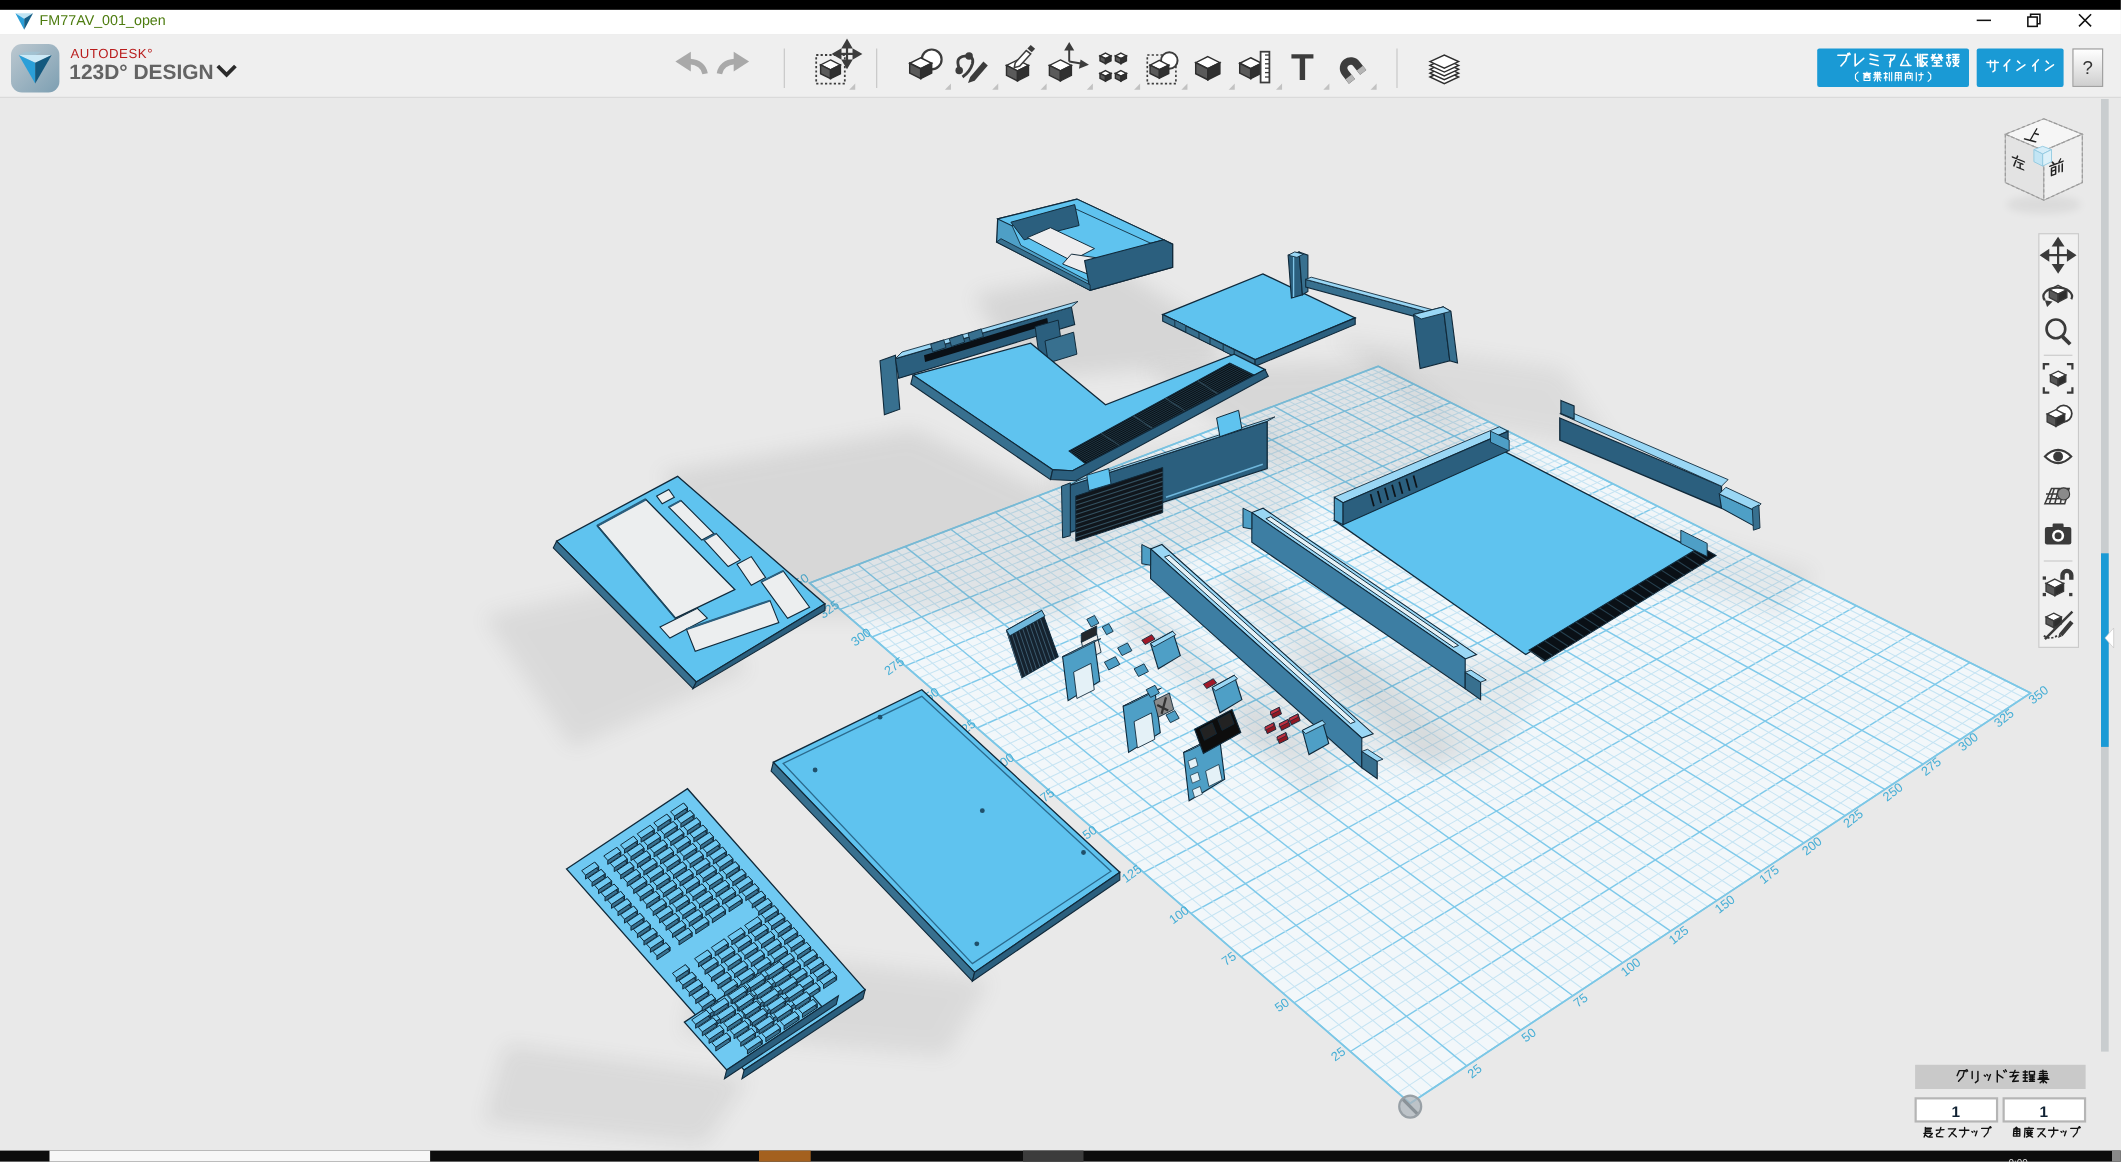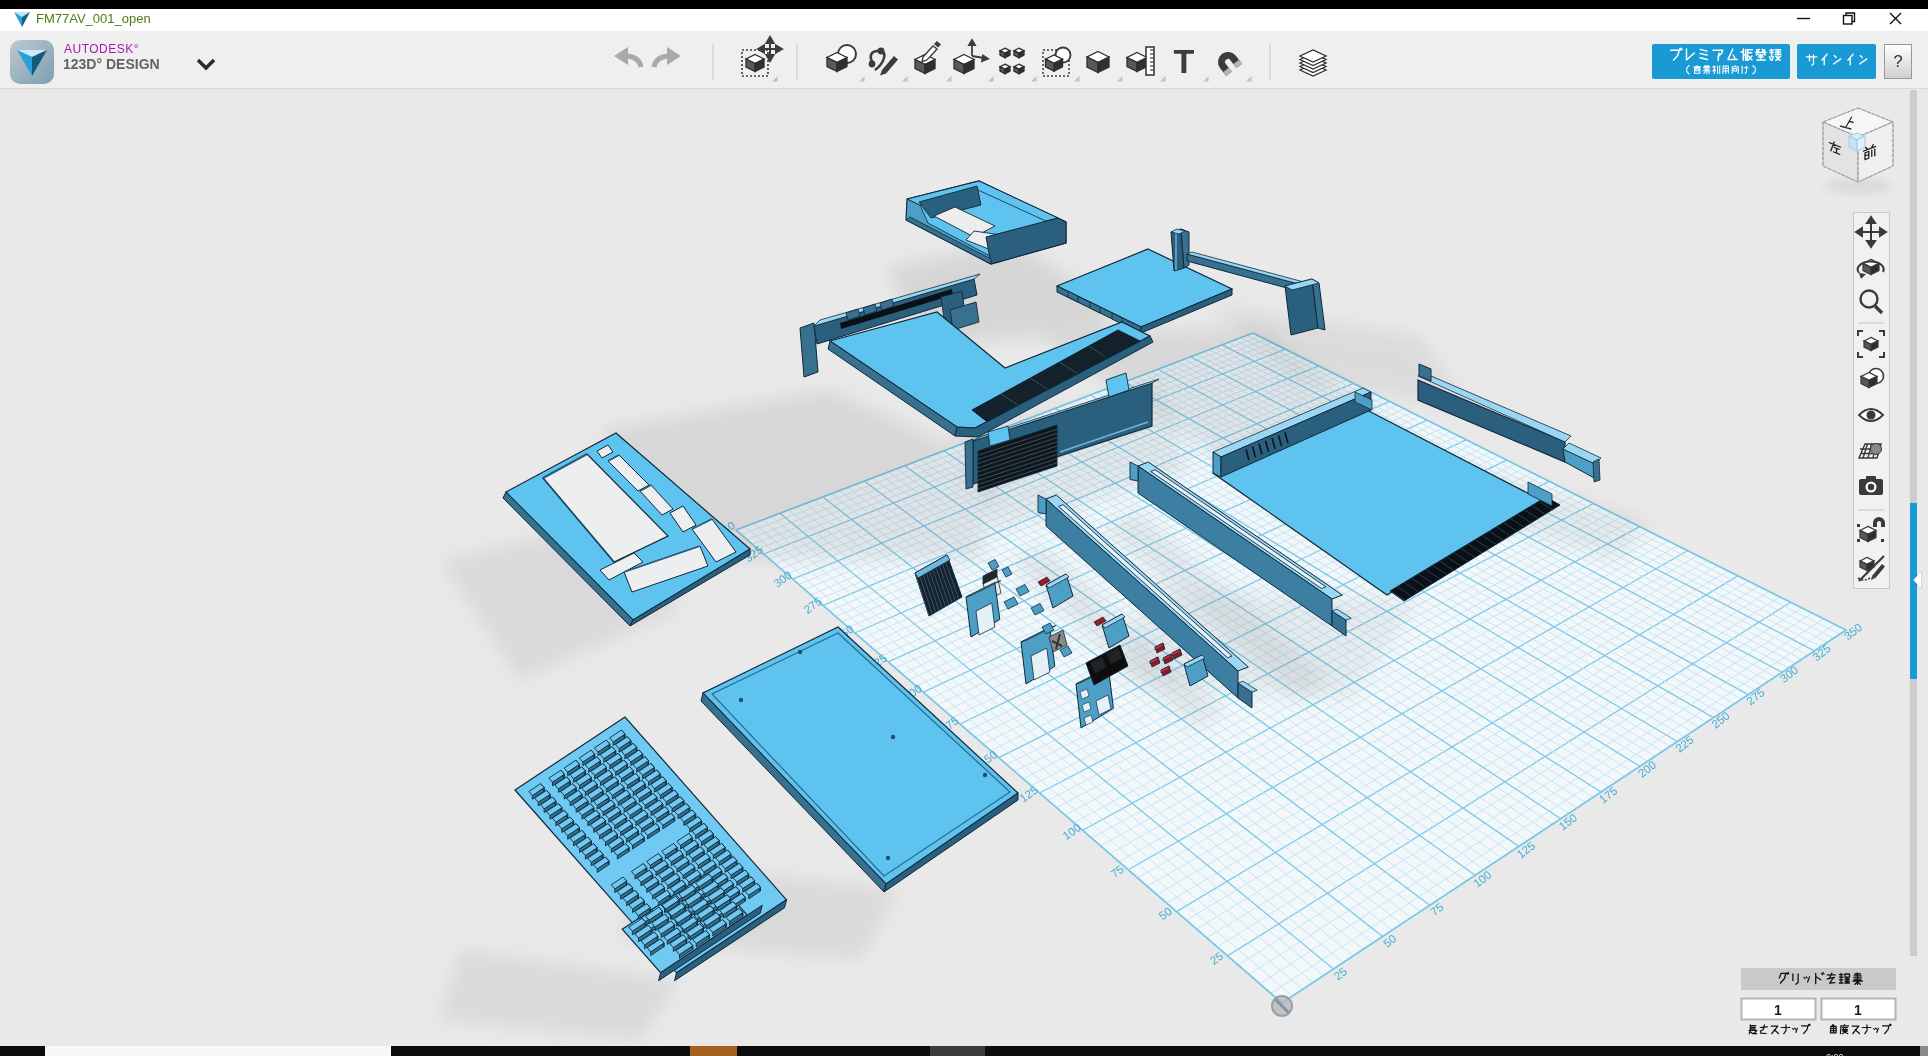--- a/index.html
+++ b/index.html
@@ -1,21 +1,21 @@
 <!DOCTYPE html>
 <html><head><meta charset="utf-8"><style>
 *{margin:0;padding:0;box-sizing:border-box}
 html,body{width:1928px;height:1056px;overflow:hidden;font-family:"Liberation Sans",sans-serif;background:#e9e9e9}
 .abs{position:absolute}
 #topblack{left:0;top:0;width:1928px;height:9px;background:#000}
 #title{left:0;top:9px;width:1928px;height:22px;background:#fff}
 #titletext{left:36px;top:11px;font-size:13px;color:#4d7c0f}
 #toolbar{left:0;top:31px;width:1928px;height:58px;background:#efefef;border-bottom:1px solid #d8d8d8}
-#autotext1{left:64px;top:42px;font-size:12px;color:#a21caf;letter-spacing:0.5px}
-#autotext2{left:63px;top:56px;font-size:14px;font-weight:bold;color:#636363}
+#autotext1{left:64px;top:42px;font-size:12px;color:#b91c1c;letter-spacing:0.5px}
+#autotext2{left:63px;top:56px;font-size:19px;font-weight:bold;color:#636363}
 .bluebtn{position:absolute;background:#1a9ad5;border-radius:2px}
 #helpbtn{left:1884px;top:44px;width:28px;height:35px;background:linear-gradient(#ffffff,#cfcfcf);border:1px solid #999;color:#333;font-size:17px;text-align:center;line-height:33px}
 #viewport{left:0;top:90px}
 #bottom{left:0;top:1046px;width:1928px;height:10px;background:#0c0c0c}
 .bseg{position:absolute;top:0;height:10px}
 </style></head><body>
 <div class="abs" id="topblack"></div>
 <div class="abs" id="title"></div>
 <svg class="abs" style="left:0;top:0" width="1928" height="31">
     <polygon points="14,12 30,12 22,17" fill="#bfe3f2"></polygon>

